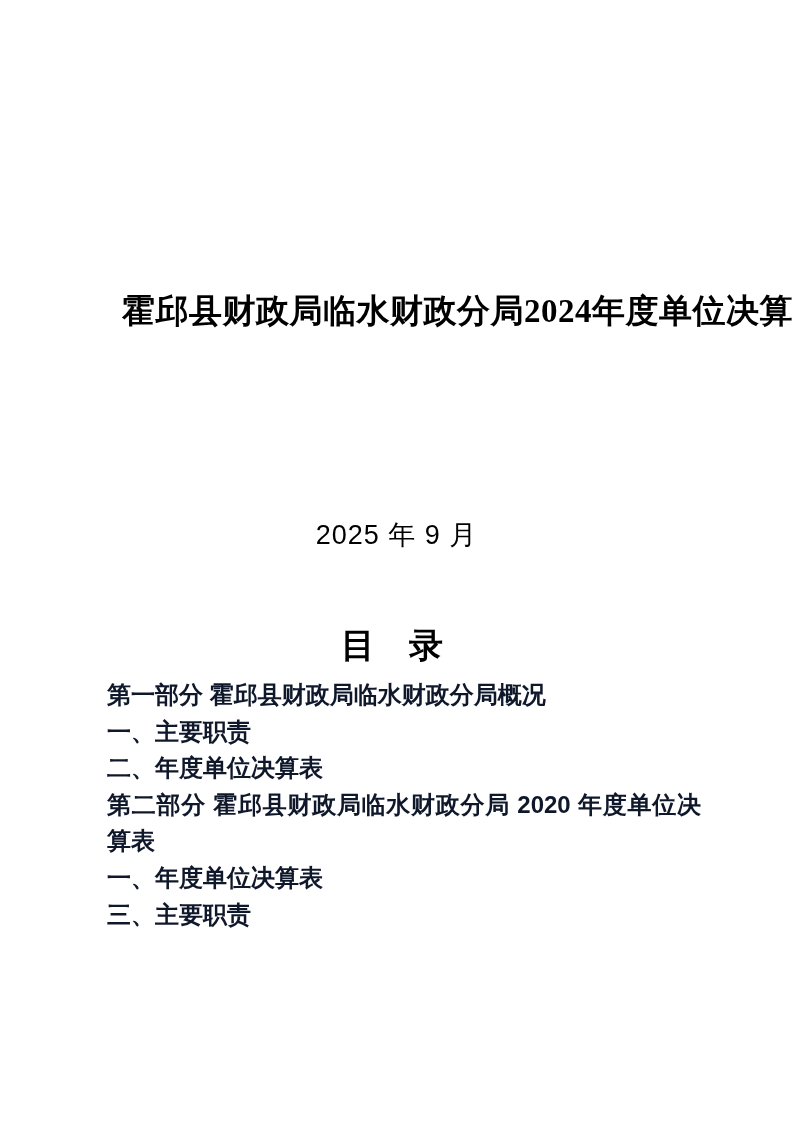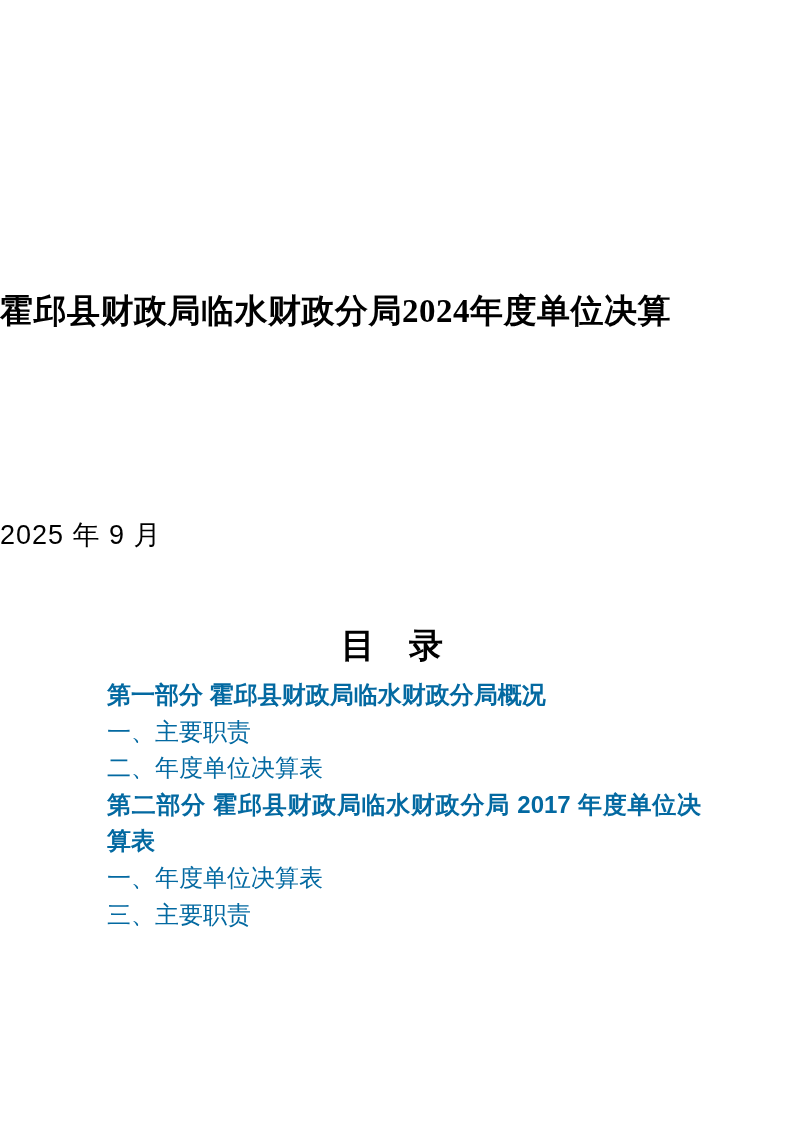--- a/index.html
+++ b/index.html
@@ -18,34 +18,35 @@
     position: absolute;
     inset: 0;
     background: #ffffff;
     color: #000000;
   }
   .doc-title {
     position: absolute;
     top: 288px;
     left: 0;
     width: 793px;
-    text-align: left;
+    text-align: right;
     font-family: "Liberation Serif", serif;
     font-weight: bold;
     font-size: 33px;
     line-height: 46px;
     letter-spacing: 0.5px;
     color: #000000;
     white-space: nowrap;
   }
   .doc-date {
     position: absolute;
     top: 518px;
     left: 0;
     width: 793px;
+    text-align: center;
     font-family: "Liberation Sans", sans-serif;
     font-size: 27px;
     line-height: 34px;
     color: #000000;
     letter-spacing: 1px;
   }
   .toc-heading {
     position: absolute;
     top: 624px;
     left: 0;
@@ -57,26 +58,26 @@
     line-height: 42px;
     color: #000000;
   }
   .toc-list {
     position: absolute;
     top: 677px;
     left: 107px;
     width: 594px;
     font-size: 24px;
     line-height: 36.6px;
-    color: #0369a1;
+    color: #0f172a;
   }
   .toc-item {
     text-align: justify;
     font-family: "Liberation Serif", serif;
-    font-weight: normal;
+    font-weight: bold;
   }
   .toc-item.section {
     font-weight: bold;
     font-family: "Liberation Sans", sans-serif;
   }
 </style>
 </head>
 <body>
 
 <div class="page">
@@ -84,18 +85,18 @@
   <div class="doc-title">霍邱县财政局临水财政分局2024年度单位决算</div>
 
   <div class="doc-date">2025 年 9 月</div>
 
   <div class="toc-heading">目　录</div>
 
   <div class="toc-list">
     <div class="toc-item section">第一部分 霍邱县财政局临水财政分局概况</div>
     <div class="toc-item">一、主要职责</div>
     <div class="toc-item">二、年度单位决算表</div>
-    <div class="toc-item section">第二部分 霍邱县财政局临水财政分局 2017 年度单位决算表</div>
+    <div class="toc-item section">第二部分 霍邱县财政局临水财政分局 2020 年度单位决算表</div>
     <div class="toc-item">一、年度单位决算表</div>
     <div class="toc-item">三、主要职责</div>
   </div>
 
 </div>
 
 </body></html>

